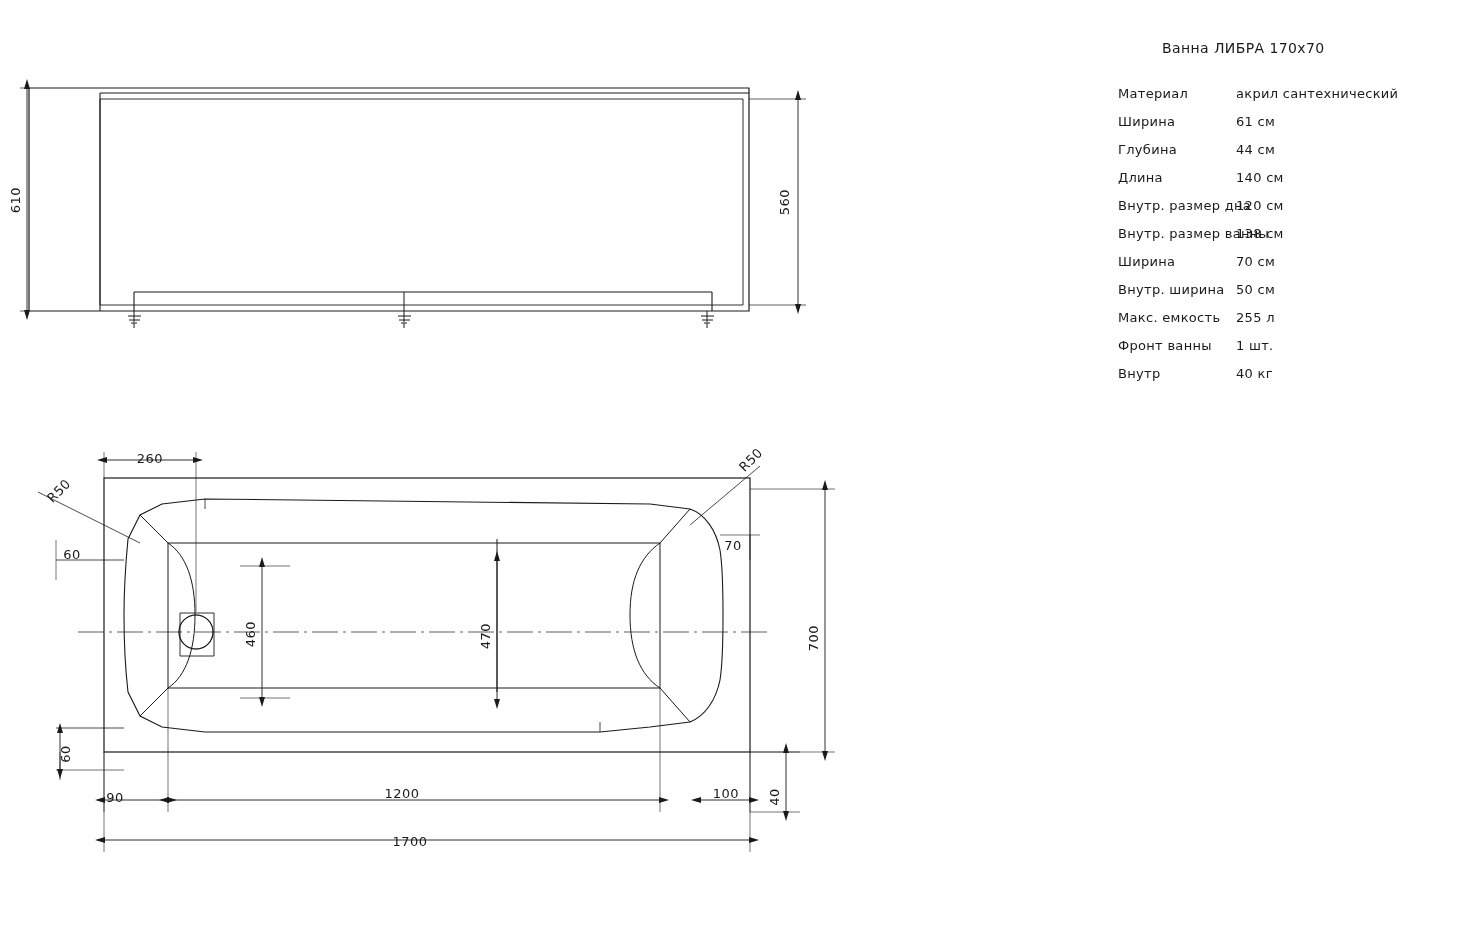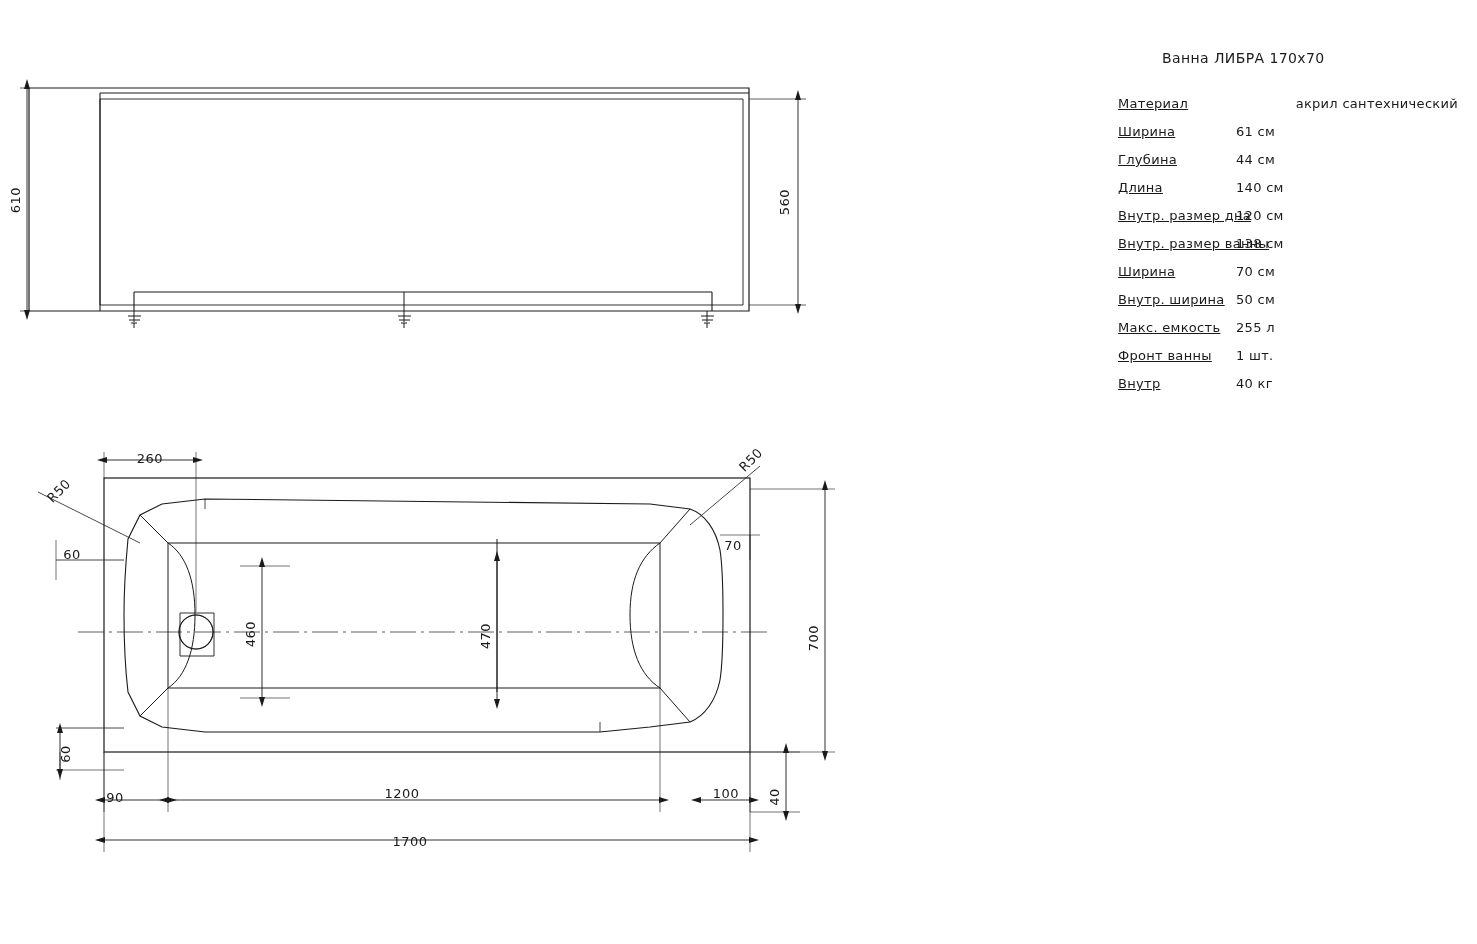--- a/index.html
+++ b/index.html
@@ -13,21 +13,21 @@
   #page {
     position: relative;
     width: 1477px;
     height: 944px;
     background: #ffffff;
     overflow: hidden;
   }
   .spec-table {
     position: absolute;
     left: 1118px;
-    top: 50px;
+    top: 40px;
     width: 340px;
   }
   .spec-title {
     font-size: 14px;
     color: #1a1a1a;
     letter-spacing: 0.4px;
     margin-left: 44px;
     margin-bottom: 30px;
     white-space: nowrap;
   }
@@ -35,28 +35,27 @@
     display: flex;
     font-size: 13px;
     color: #1a1a1a;
     margin-bottom: 13px;
     letter-spacing: 0.3px;
   }
   .spec-label {
     width: 118px;
     flex: 0 0 118px;
     white-space: nowrap;
-    text-decoration: underline;
   }
   .spec-value {
     flex: 1;
     white-space: nowrap;
   }
   .spec-row.material .spec-value {
-    text-align: right;
+    text-align: left;
   }
   .spec-row.num .spec-value {
     text-align: left;
     padding-right: 12px;
   }
   svg {
     position: absolute;
     left: 0;
     top: 0;
   }

